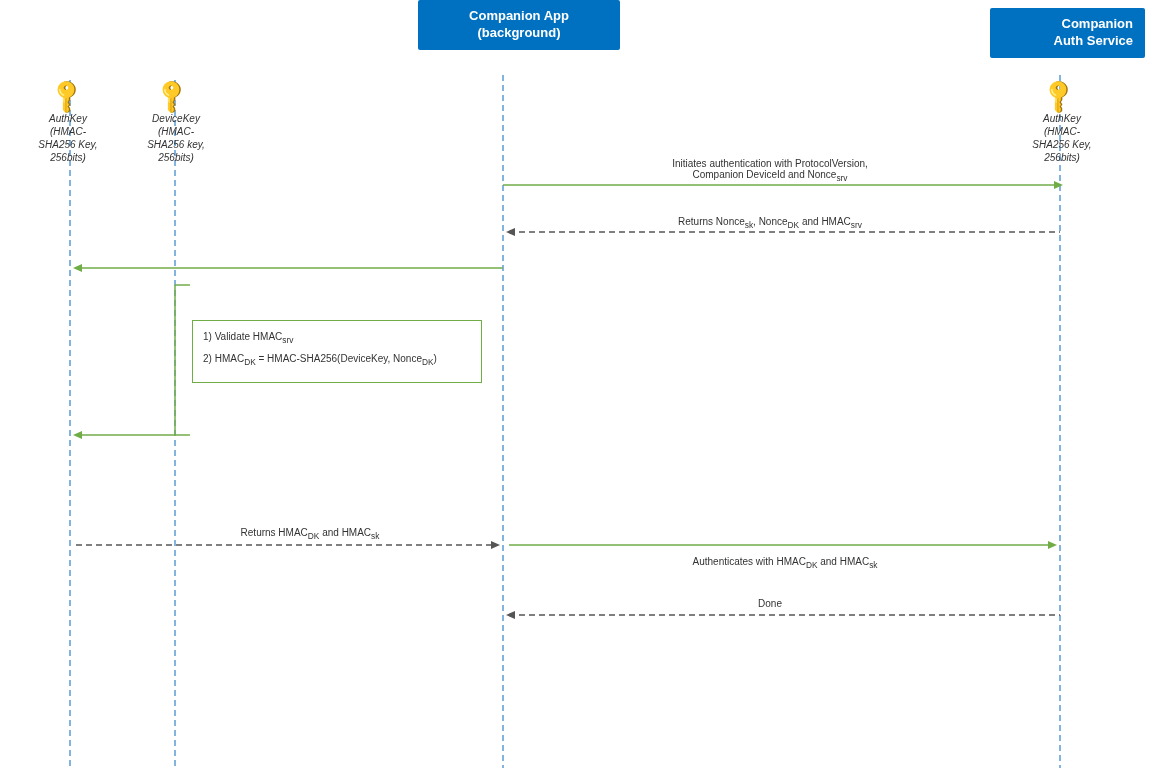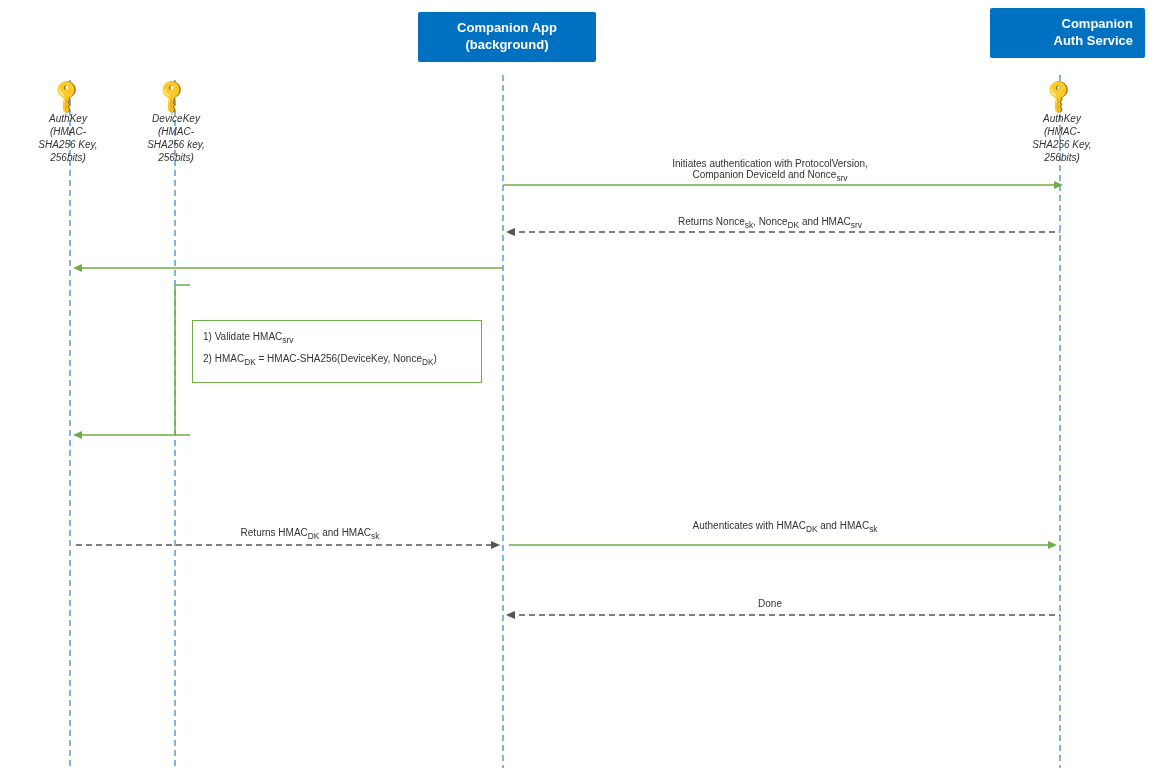--- a/index.html
+++ b/index.html
@@ -114,21 +114,21 @@
     <polygon points="491,541 500,545 491,549" fill="#555"></polygon>
 
     <line x1="509" y1="545" x2="1054" y2="545" stroke="#70ad47" stroke-width="1.5"></line>
     <polygon points="1048,541 1057,545 1048,549" fill="#70ad47"></polygon>
 
     <line x1="509" y1="615" x2="1060" y2="615" stroke="#555" stroke-width="1.5" stroke-dasharray="6,4"></line>
     <polygon points="515,611 506,615 515,619" fill="#555"></polygon>
   </svg>
 
 
-  <div class="header-box header-box-blue" style="left:418px; top:12px; width:178px;">
+  <div class="header-box header-box-blue" style="left:418px; top:0; width:202px;">
     <span>Companion App<br>(background)</span>
   </div>
 
   <div class="header-box header-box-blue" style="left:990px; top:8px; width:155px;text-align:right;">
     <span>Companion<br>Auth Service</span>
   </div>
 
   <div class="key-icon" style="left:52px; top:82px; font-size:24px; color:#0070c0; transform: rotate(-45deg);">🔑</div>
   <div class="key-label" style="left:28px; top:112px; width:80px;">
     AuthKey<br>(HMAC-<br>SHA256 Key,<br>256bits)
@@ -159,21 +159,21 @@
     </div>
     <div style="margin-bottom:4px;">
       2) HMAC<sub>DK</sub> = HMAC-SHA256(DeviceKey, Nonce<sub>DK</sub>)
     </div>
   </div>
 
   <div class="arrow-label" style="left:140px; top:527px; width:340px; text-align:center;">
     Returns HMAC<sub>DK</sub> and HMAC<sub>sk</sub>
   </div>
 
-  <div class="arrow-label" style="left:560px; top:520px; width:450px; text-align:center;">
+  <div class="arrow-label" style="left:560px; top:556px; width:450px; text-align:center;">
     Authenticates with HMAC<sub>DK</sub> and HMAC<sub>sk</sub>
   </div>
 
   <div class="arrow-label" style="left:670px; top:598px; width:200px; text-align:center;">
     Done
   </div>
 
 </div>
 
 </body></html>

